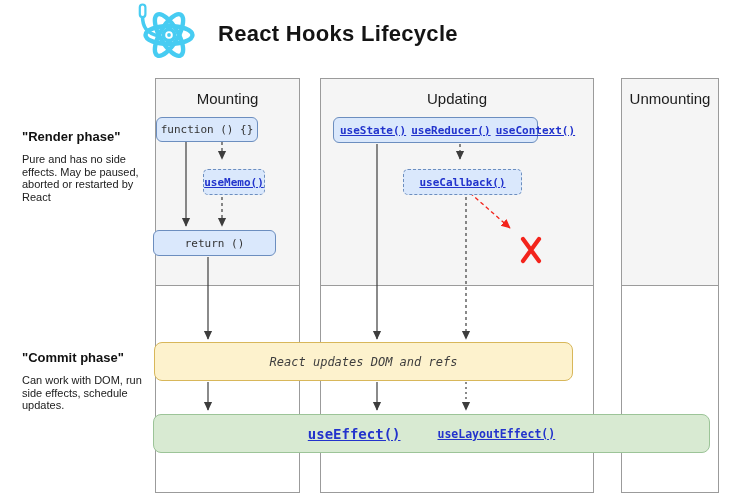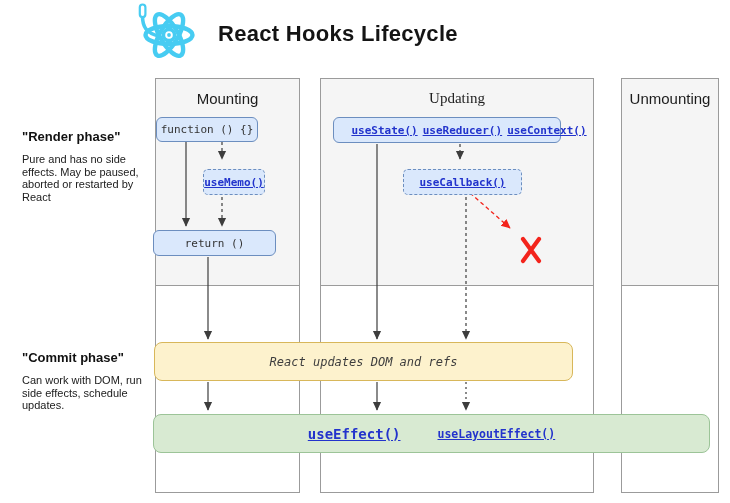--- a/index.html
+++ b/index.html
@@ -15,37 +15,37 @@
   .side-title{position:absolute;left:22px;font-size:13px;font-weight:bold;color:#111;white-space:nowrap;}
   .side-body{position:absolute;left:22px;width:121px;font-size:11px;line-height:12.5px;color:#202020;}
 
   
   .col{position:absolute;top:78px;height:415px;box-sizing:border-box;
        border:1px solid #9b9b9b;background:#fff;}
   .col-top{box-sizing:border-box;width:100%;height:207px;background:#f5f5f5;
            border-bottom:1px solid #9b9b9b;text-align:center;}
   .col-title{display:inline-block;margin-top:11px;font-size:15px;color:#1c1c1c;}
   .col-mounting{left:155px;width:145px;}
-  .col-updating{left:320px;width:274px;font-family:Liberation Serif, serif;}
+  .col-updating{left:320px;width:274px;}
   .col-unmounting{left:621px;width:98px;}
 
   
   .arrows{position:absolute;left:0;top:0;width:730px;height:503px;pointer-events:none;z-index:5;}
 
   
   .node{position:absolute;box-sizing:border-box;z-index:6;
         font-family:"DejaVu Sans Mono",monospace;font-size:11px;color:#333;
         display:flex;align-items:center;justify-content:center;white-space:nowrap;}
   .blue-solid{background:var(--box-blue-fill);border:1px solid var(--box-blue-border);border-radius:6px;}
   .blue-dashed{background:var(--box-blue-fill);border:1px dashed var(--box-blue-border);border-radius:5px;margin-top:6px;}
   .hook-link{color:var(--link-blue);font-weight:bold;text-decoration:underline;cursor:pointer;}
   .n-function{left:156px;top:117px;width:102px;height:25px;}
   .n-usememo{left:203px;top:163px;width:62px;height:26px;}
   .n-return{left:153px;top:230px;width:123px;height:26px;}
-  .n-usestate-row{left:333px;top:117px;width:228px;height:26px;gap:5px;padding-left:44px;}
+  .n-usestate-row{left:333px;top:117px;width:205px;height:26px;gap:5px;padding-left:44px;}
   .n-usecallback{left:403px;top:163px;width:119px;height:26px;}
   .n-yellow{left:154px;top:342px;width:419px;height:39px;
             background:var(--yellow-fill);border:1px solid var(--yellow-border);border-radius:8px;
             font-style:italic;font-size:12px;color:#3d3d3d;}
   .n-green{left:153px;top:414px;width:557px;height:39px;
            background:var(--green-fill);border:1px solid var(--green-border);border-radius:8px;gap:37px;}
 </style>
 </head>
 <body>
 

